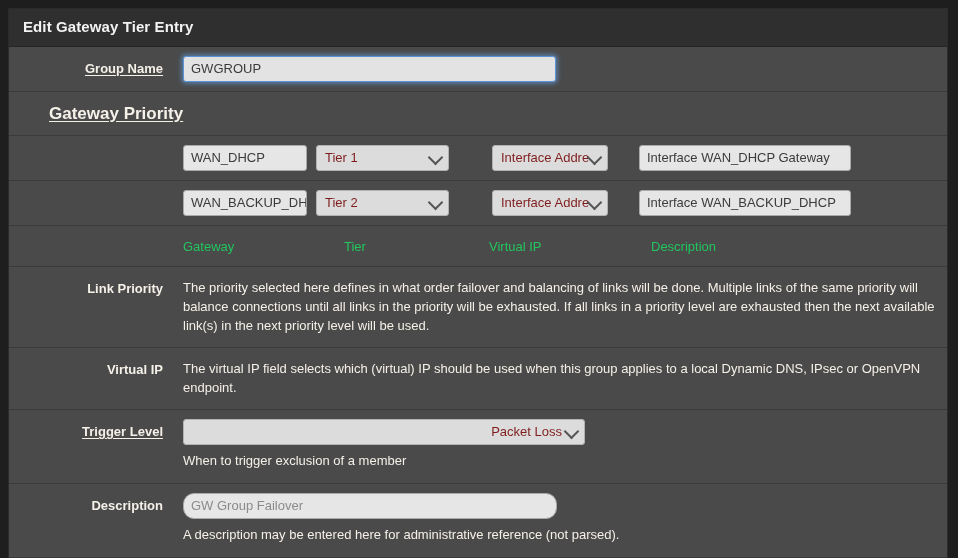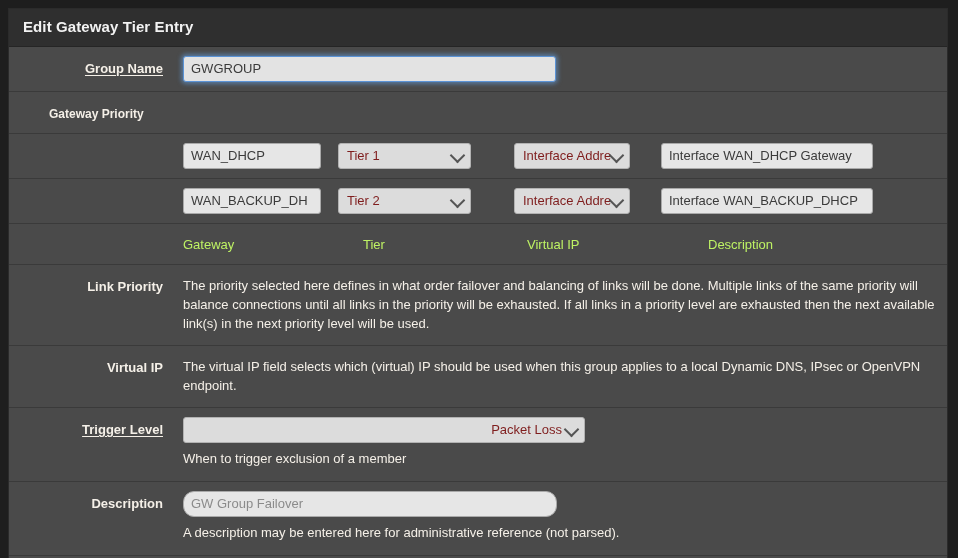--- a/index.html
+++ b/index.html
@@ -74,22 +74,23 @@
     cursor: pointer;
   }
 
   
   .row-section {
     padding: 12px 0 11px 0;
   }
   .section-label {
     padding-left: 40px;
     color: #f5f0e8;
-    font-size: 12px;
+    font-size: 17px;
     font-weight: bold;
+    text-decoration: underline;
     text-underline-offset: 2px;
     display: inline-block;
     cursor: pointer;
   }
 
   
   .tf {
     background: #e6e6e6;
     border: 1px solid #a9a9a9;
     border-radius: 3px;
@@ -135,34 +136,33 @@
     border-right: 2px solid #555;
     border-bottom: 2px solid #555;
     transform: rotate(45deg);
   }
 
   .gw-line {
     display: flex;
     align-items: center;
     gap: 0;
   }
-  .c-gw   { width: 138px; margin-right: 17px; }
+  .c-gw   { width: 124px; margin-right: 9px; }
   .c-tier { width: 133px; margin-right: 43px; }
   .c-vip  { width: 116px; margin-right: 31px; }
   .c-desc { width: 212px; }
 
   .tf.tiny { height: 26px; }
 
   
   .colheads {
     display: flex;
     padding: 13px 0 12px 0;
-    color: #bef264;
-    font-size: 13px;
-    gap: 19px;
+    color: #22c55e;
+    font-size: 13px;
   }
   .colheads span { display: block; }
   .ch-gw   { width: 145px; }
   .ch-tier { width: 145px; margin-left: 16px; }
   .ch-vip  { width: 162px; }
   .ch-desc { width: 160px; }
 
   
   .helptext {
     color: #f5f0e8;

